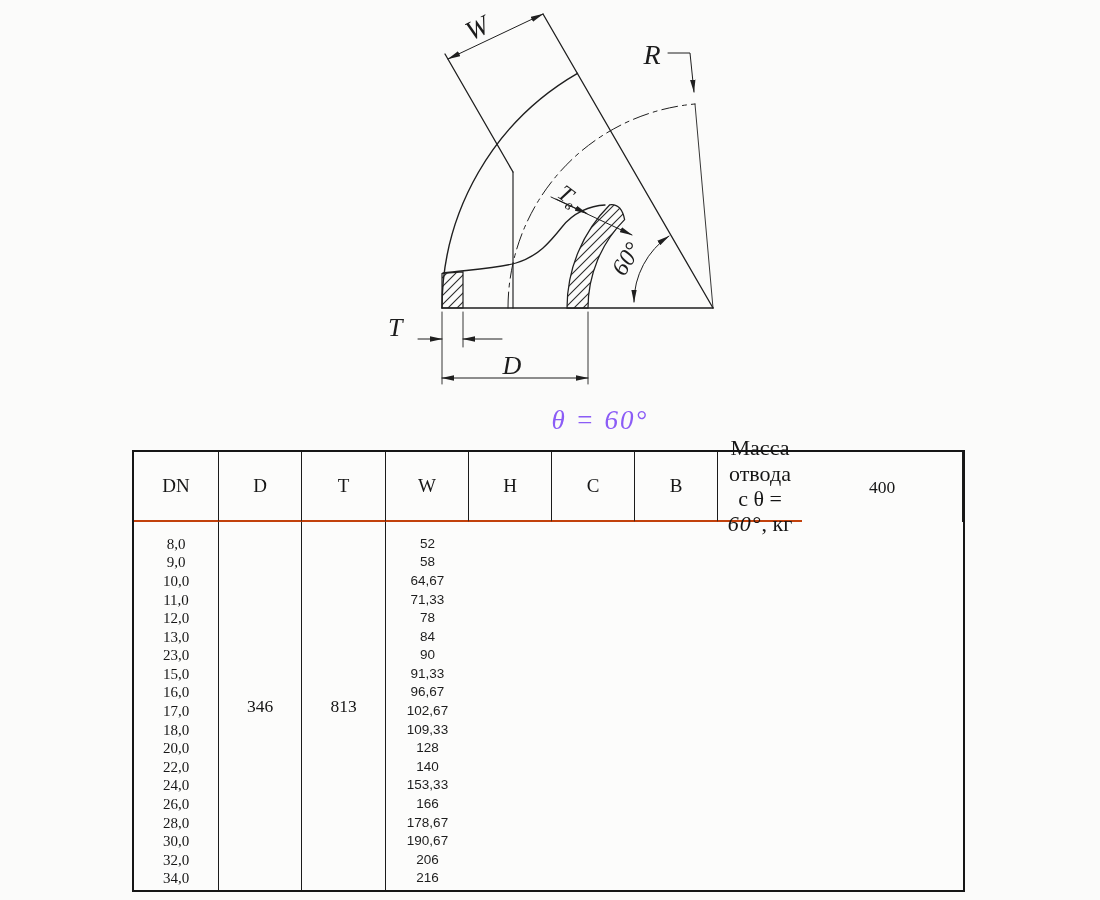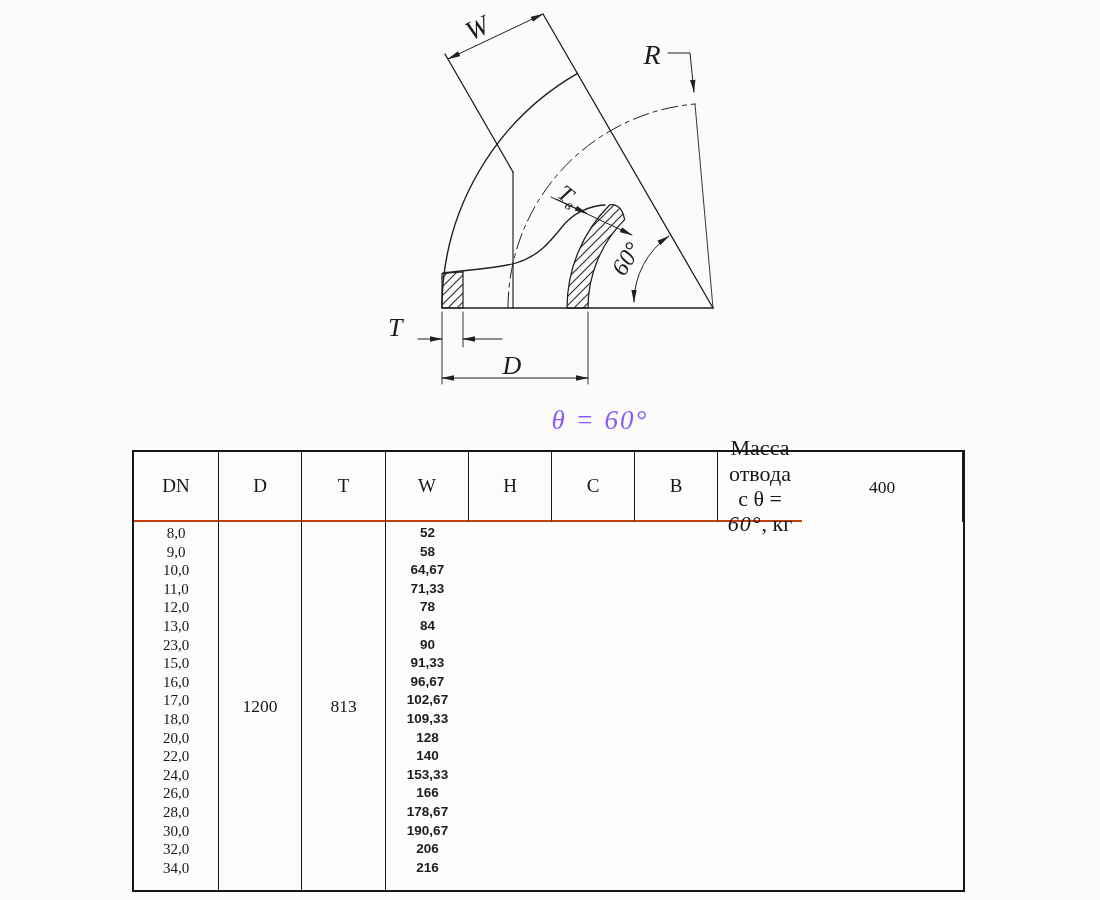--- a/index.html
+++ b/index.html
@@ -27,24 +27,24 @@
   }
   .cell{
     box-sizing:border-box;border-right:1.5px solid #1b1b1b;
     display:flex;align-items:center;justify-content:center;
     text-align:center;
   }
   .cell.last{border-right:none;}
   .hcell{border-bottom:2px solid #c2410c;font-size:19px;line-height:1.15;}
   .hcell .two-line{display:block;font-size:22px;}
   .bcell{font-size:17.5px;}
-  .list-cell{flex-direction:column;justify-content:flex-start;padding:2px 0;}
+  .list-cell{flex-direction:column;justify-content:flex-end;padding:2px 0;}
   .t-item{font-size:15px;line-height:18.6px;height:18.6px;}
   .mass-item{
-    font-family:"Liberation Sans", sans-serif;font-weight:700;
+    font-family:"Liberation Sans", sans-serif;font-weight:400;
     font-size:13.5px;line-height:18.6px;height:18.6px;color:#1d1d1d;
   }
   .ang-it{font-style:italic;letter-spacing:1px;}
 </style>
 </head>
 <body>
 
 <svg id="drawing" viewBox="0 0 1100 445" xmlns="http://www.w3.org/2000/svg">
   <defs>
     <marker id="arw" viewBox="0 0 12 6" refX="11.4" refY="3" markerWidth="13" markerHeight="6.5" orient="auto-start-reverse" markerUnits="userSpaceOnUse">
@@ -128,21 +128,21 @@
       <div class="t-item">18,0</div>
       <div class="t-item">20,0</div>
       <div class="t-item">22,0</div>
       <div class="t-item">24,0</div>
       <div class="t-item">26,0</div>
       <div class="t-item">28,0</div>
       <div class="t-item">30,0</div>
       <div class="t-item">32,0</div>
       <div class="t-item">34,0</div>
     </div>
-  <div class="cell bcell">1200</div>
+  <div class="cell bcell">346</div>
   <div class="cell bcell">813</div>
   <div class="cell bcell list-cell last">
       <div class="mass-item">52</div>
       <div class="mass-item">58</div>
       <div class="mass-item">64,67</div>
       <div class="mass-item">71,33</div>
       <div class="mass-item">78</div>
       <div class="mass-item">84</div>
       <div class="mass-item">90</div>
       <div class="mass-item">91,33</div>

